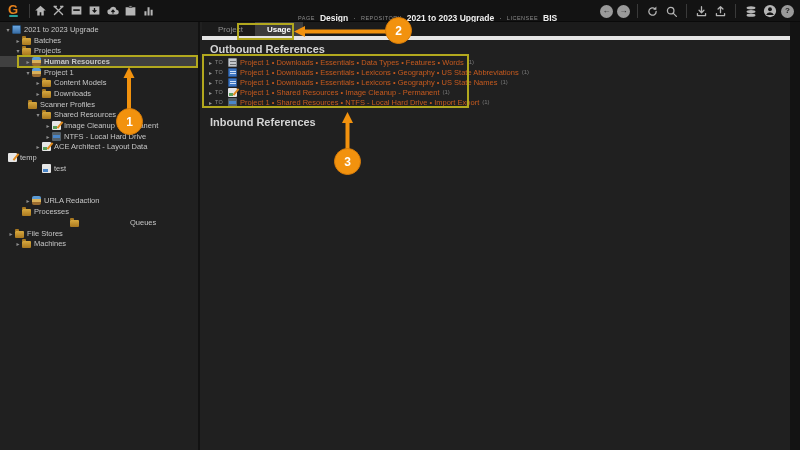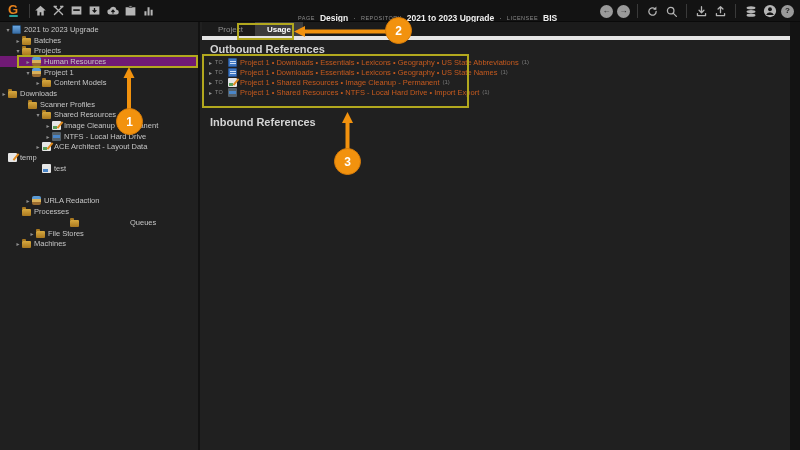--- a/index.html
+++ b/index.html
@@ -30,21 +30,21 @@
   
   .leftpanel { position:absolute; left:0; top:22px; width:200px; height:428px;
     background:#202020; border-right:2px solid #121212; }
   .mainpanel { position:absolute; left:202px; top:22px; width:588px; height:428px; background:#202020; }
   .rightstrip { position:absolute; left:790px; top:22px; width:10px; height:428px; background:#131313; }
 
   
   .tree { position:absolute; left:0; top:2px; width:100%; }
   .tree-row { height:10.7px; display:flex; align-items:center; font-size:7.5px; color:#c6c6c6;
     white-space:nowrap; cursor:pointer; }
-  .tree-row.selected { background:#701a75; }
+  .tree-row.selected { background:#404040;font-weight:bold; }
   .expander { width:8px; color:#8f8f8f; font-size:6px; text-align:center; flex:none; }
   .ticon { width:9px; height:9px; display:inline-block; margin:0 3px 0 0; position:relative; flex:none; border-radius:1px; }
   .ticon-repo { background:linear-gradient(180deg,#6aa6e0 0%,#3a6ea5 100%); border:0.5px solid #2a5580; }
   .ticon-folder { height:7px; margin-top:2px; background:linear-gradient(180deg,#d8a93f,#a9781f); border-radius:1px; }
   .ticon-folder::before { content:''; position:absolute; top:-2px; left:0; width:4px; height:2px;
     background:#a9781f; border-radius:1px 1px 0 0; }
   .ticon-project { background:linear-gradient(180deg,#5b9bd5 0 34%,#d8b05a 34% 67%,#9a6b2f 67% 100%); border-radius:2px; }
   .ticon-image-profile { background:#e6e6e6; }
   .ticon-image-profile::after { content:''; position:absolute; right:0px; top:0px; width:2px; height:8px;
     background:#e08a1e; transform:rotate(40deg); }
@@ -228,21 +228,21 @@
       <div class="tree-row" style="padding-left: 24px;">
         <span class="expander">▾</span>
         <span class="ticon ticon-project"></span>
         <span class="tlabel">Project 1</span>
       </div>
       <div class="tree-row" style="padding-left: 34px;">
         <span class="expander">▸</span>
         <span class="ticon ticon-folder"></span>
         <span class="tlabel">Content Models</span>
       </div>
-      <div class="tree-row" style="">
+      <div class="tree-row" style="padding-left: 34px;">
         <span class="expander">▸</span>
         <span class="ticon ticon-folder"></span>
         <span class="tlabel">Downloads</span>
       </div>
       <div class="tree-row" style="padding-left: 20px;">
         <span class="expander"></span>
         <span class="ticon ticon-folder"></span>
         <span class="tlabel">Scanner Profiles</span>
       </div>
       <div class="tree-row" style="padding-left: 34px;">
@@ -283,40 +283,47 @@
       <div class="tree-row" style="padding-left: 14px;">
         <span class="expander"></span>
         <span class="ticon ticon-folder"></span>
         <span class="tlabel">Processes</span>
       </div>
       <div class="tree-row" style="padding-left: 14px; gap: 48px;">
         <span class="expander"></span>
         <span class="ticon ticon-folder"></span>
         <span class="tlabel">Queues</span>
       </div>
-      <div class="tree-row" style="padding-left: 28px; align-items: center;">
+      <div class="tree-row" style="padding-left: 7px; align-items: center;">
         <span class="expander">▸</span>
         <span class="ticon ticon-folder"></span>
         <span class="tlabel">File Stores</span>
       </div>
       <div class="tree-row" style="padding-left: 14px;">
         <span class="expander">▸</span>
         <span class="ticon ticon-folder"></span>
         <span class="tlabel">Machines</span>
       </div>
     </div>
 </div>
 
 <div class="mainpanel">
   <div class="tabstrip" id="tabstrip">
       <div class="tab">Project</div>
       <div class="tab active">Usage</div>
     </div>
   <div class="section-title" id="outbound-title">Outbound References</div>
   <div class="ref-rows" id="ref-rows">
+      <div class="ref-row">
+        <span class="ref-expander">▸</span>
+        <span class="ref-to">TO</span>
+        <span class="ticon ticon-words ref-icon"></span>
+        <span class="ref-link">Project 1 • Downloads • Essentials • Data Types • Features • Words</span>
+        <span class="ref-count">(1)</span>
+      </div>
       <div class="ref-row">
         <span class="ref-expander">▸</span>
         <span class="ref-to">TO</span>
         <span class="ticon ticon-lexicon ref-icon"></span>
         <span class="ref-link">Project 1 • Downloads • Essentials • Lexicons • Geography • US State Abbreviations</span>
         <span class="ref-count">(1)</span>
       </div>
       <div class="ref-row">
         <span class="ref-expander">▸</span>
         <span class="ref-to">TO</span>

